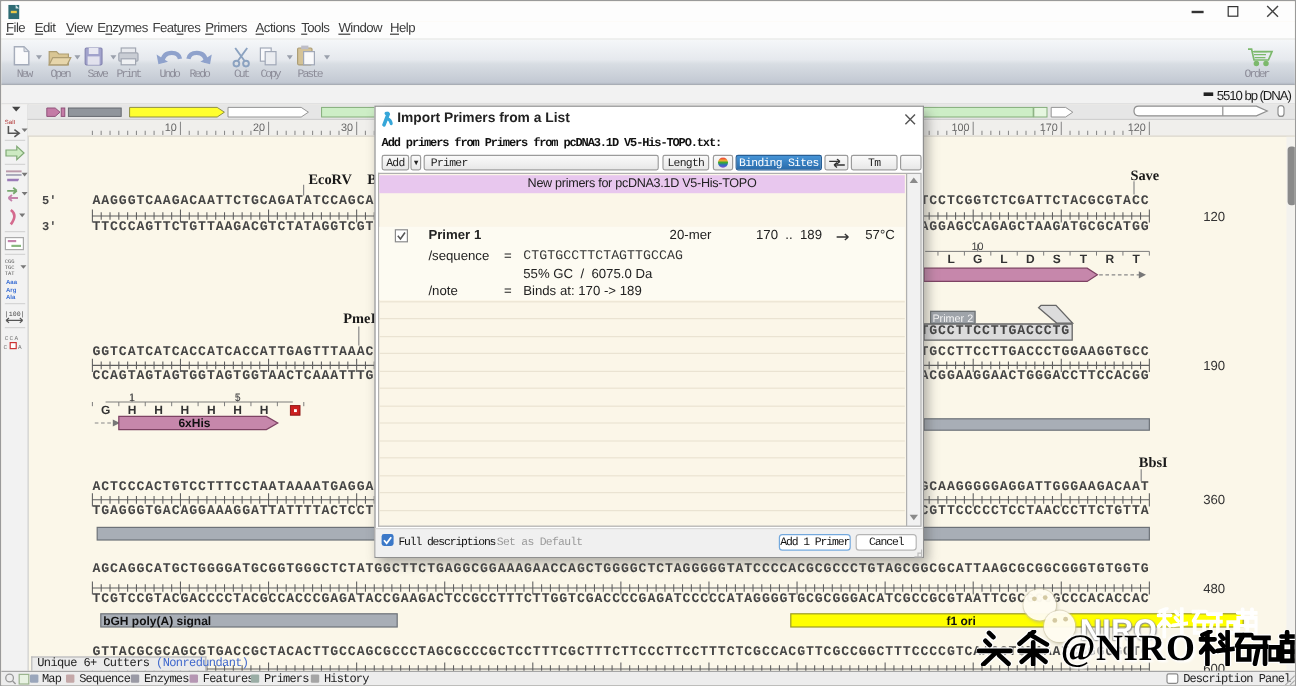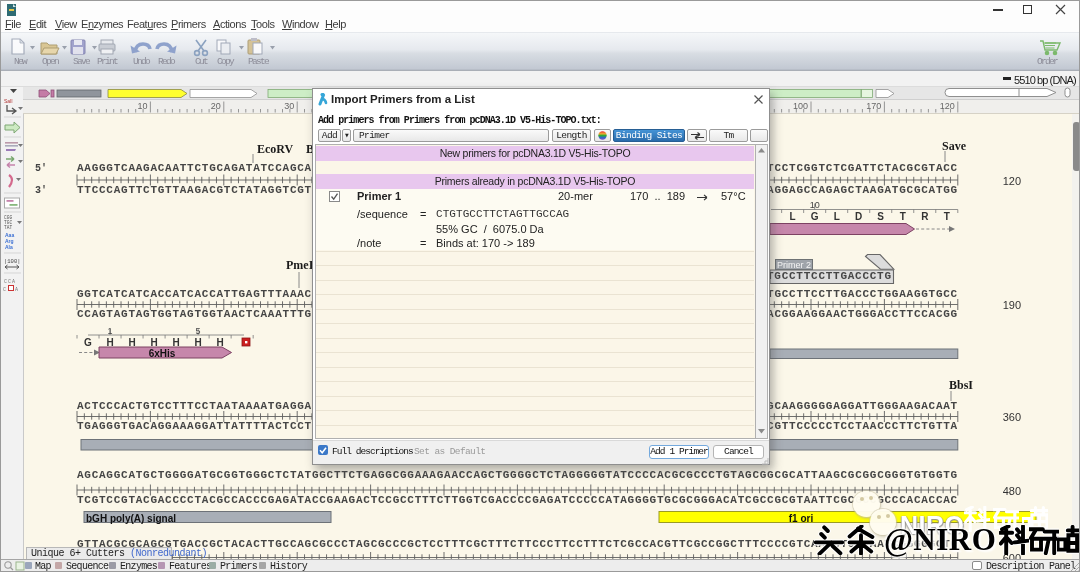--- a/index.html
+++ b/index.html
@@ -382,21 +382,20 @@
           <stop offset="0" stop-color="#e33"></stop>
           <stop offset="0.3" stop-color="#ea3"></stop>
           <stop offset="0.5" stop-color="#3a3"></stop>
           <stop offset="0.75" stop-color="#36c"></stop>
           <stop offset="1" stop-color="#85c"></stop>
         </linearGradient>
       </defs>
     </svg>
     <div class="tbl">
       <div class="prow" style="top:1px;height:15px;line-height:15px">New primers for pcDNA3.1D V5-His-TOPO</div>
-      <div class="prow" style="top:29px;height:15px;line-height:15px">Primers already in pcDNA3.1D V5-His-TOPO</div>
       <div class="abs" style="left:0;top:44px;width:438px;height:61px;background:#fdfbf2"></div>
       <div class="chk" style="left:13px;top:46px;width:11px;height:11px"></div>
       <svg class="abs" style="left:13px;top:46px" width="11" height="11">
         <path d="M2.5,5.5 l2.2,2.6 L8.5,2.7" stroke="#555" stroke-width="1.3" fill="none"></path>
       </svg>
       <div class="dtxt" style="left:41px;top:45px;font-weight:700">Primer 1</div>
       <div class="dtxt" style="left:242px;top:45px">20-mer</div>
       <div class="dtxt" style="left:314px;top:45px">170&nbsp; ..&nbsp; 189</div>
       <svg class="abs" style="left:381px;top:49px" width="13" height="7">
         <path d="M0,3.5 H10 M10,3.5 l-3,-2.6 M10,3.5 l-3,2.6" stroke="#333" stroke-width="1.1" fill="none"></path>

